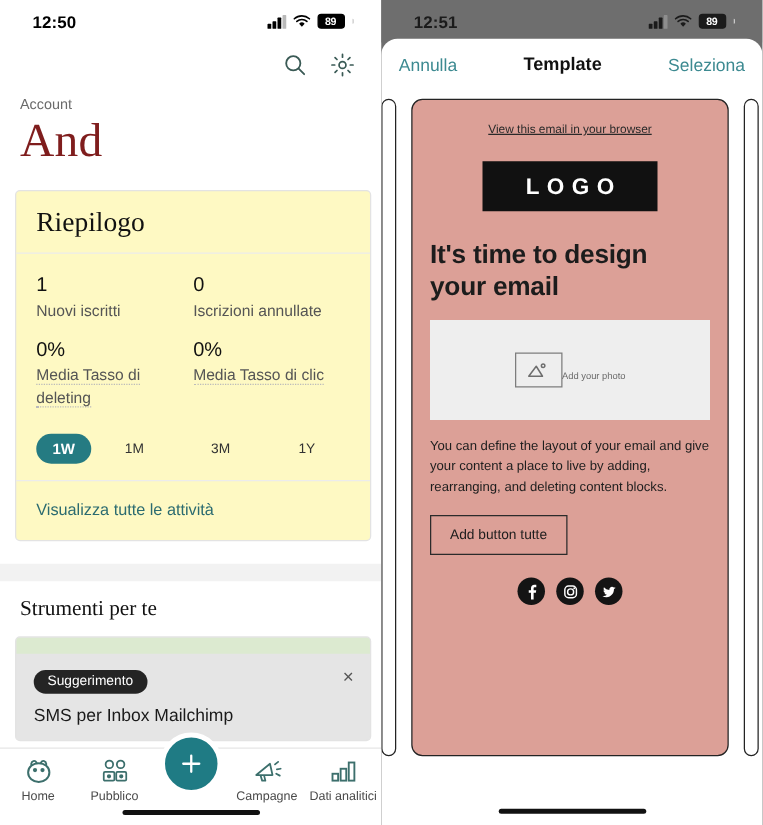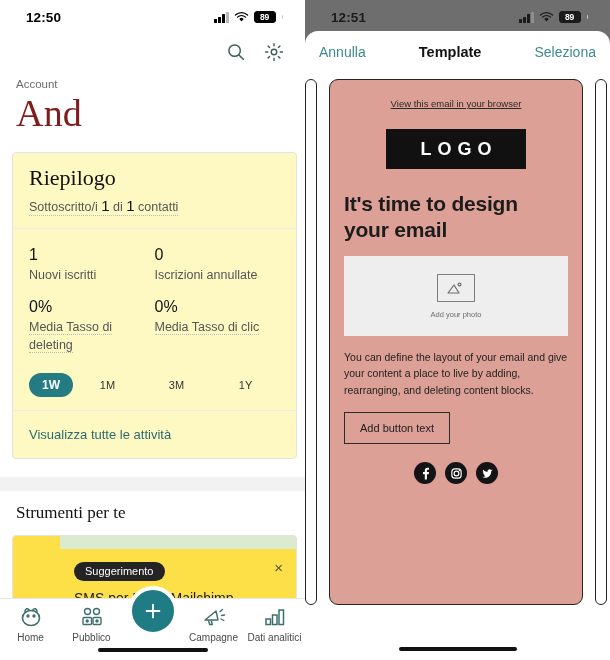--- a/index.html
+++ b/index.html
@@ -97,21 +97,21 @@
 
   .divider-gap { height: 14px; background: #f2f2f2; margin-top: 18px; }
 
   .section-title {
     font-family: "Liberation Serif", serif;
     font-size: 17px; color: #111; padding: 12px 0 0 16px;
   }
   .tip-card {
     margin: 12px 8px 0 12px;
     border: 1px solid #e3e3e3; border-radius: 4px;
-    background: #fde047; overflow: hidden; padding-left: 47px;
+    background: #e5e5e5; overflow: hidden;
   }
   .tip-banner { height: 13px; background: #dcead0; }
   .tip-body { padding: 12px 14px 12px 14px; position: relative; }
   .badge {
     display: inline-block; background: #242424; color: #fff;
     font-size: 11px; border-radius: 11px; padding: 3.5px 11px;
   }
   .tip-text { font-size: 14px; color: #1a1a1a; margin-top: 9px; }
   .tip-close {
     position: absolute; top: 11px; right: 13px;
@@ -187,21 +187,21 @@
     background: #111; color: #fff; display: flex; align-items: center;
     justify-content: center; font-size: 18px; font-weight: bold;
     letter-spacing: 6px; text-indent: 6px;
   }
   .tpl-h1 {
     margin-top: 22px; font-size: 21px; font-weight: bold; color: #1c1c1c;
     line-height: 1.22; letter-spacing: -.2px;
   }
   .tpl-photo {
     margin-top: 14px; background: #eeeeee; height: 80px;
-    display: flex; flex-direction: column; align-items: center; justify-content: center;
+    display: flex; flex-direction: row; align-items: center; justify-content: center;
   }
   .ph-box {
     width: 38px; height: 28px; border: 1.3px solid #7d7d7d;
     display: flex; align-items: center; justify-content: center;
   }
   .ph-box svg { display: block; }
   .ph-cap { font-size: 7.5px; color: #6b6b6b; margin-top: 8px; }
   .tpl-body {
     margin-top: 13px; font-size: 10.5px; color: #1e1e1e; line-height: 1.55;
   }
@@ -264,21 +264,20 @@
           </svg>
       </span>
     </div>
 
     <div class="acct-label">Account</div>
     <div class="acct-name">And</div>
 
     <div class="card">
       <div class="card-head">
         <div class="card-title">Riepilogo</div>
-        <div class="card-sub"><span>Sottoscritto/i </span><b>1</b><span> di </span><b>1</b><span> contatti</span></div>
       </div>
 
       <div class="stats">
         <div class="stat">
           <div class="stat-val">1</div>
           <div class="stat-lbl">Nuovi iscritti</div>
         </div>
         <div class="stat">
           <div class="stat-val">0</div>
           <div class="stat-lbl">Iscrizioni annullate</div>
@@ -419,21 +418,21 @@
           <div class="tpl-photo">
             <div class="ph-box">
               <svg width="22" height="16" viewBox="0 0 22 16" fill="none" stroke="#6e6e6e" stroke-width="1.2">
                   <path d="M3 13 L9 5 L14 13 Z" stroke-linejoin="round"></path>
                   <circle cx="14.5" cy="4.5" r="1.4"></circle>
                 </svg>
             </div>
             <div class="ph-cap">Add your photo</div>
           </div>
           <div class="tpl-body">You can define the layout of your email and give your content a place to live by adding, rearranging, and deleting content blocks.</div>
-          <div class="tpl-btn">Add button text</div>
+          <div class="tpl-btn">Add button tutte</div>
           <div class="tpl-social">
             <span class="soc">
               <svg width="13" height="13" viewBox="0 0 13 13">
                   <path d="M7.9 12.5V7.2h1.8l.27-2.1H7.9V3.76c0-.6.17-1.02 1.04-1.02h1.1V.86C9.85.82 9.2.75 8.45.75c-1.57 0-2.65.96-2.65 2.73V5.1H4v2.1h1.8v5.3z" fill="#fff"></path>
                 </svg>
             </span>
             <span class="soc">
               <svg width="13" height="13" viewBox="0 0 14 14" fill="none" stroke="#fff" stroke-width="1.25">
                   <rect x="2" y="2" width="10" height="10" rx="3.2"></rect>
                   <circle cx="7" cy="7" r="2.6"></circle>

